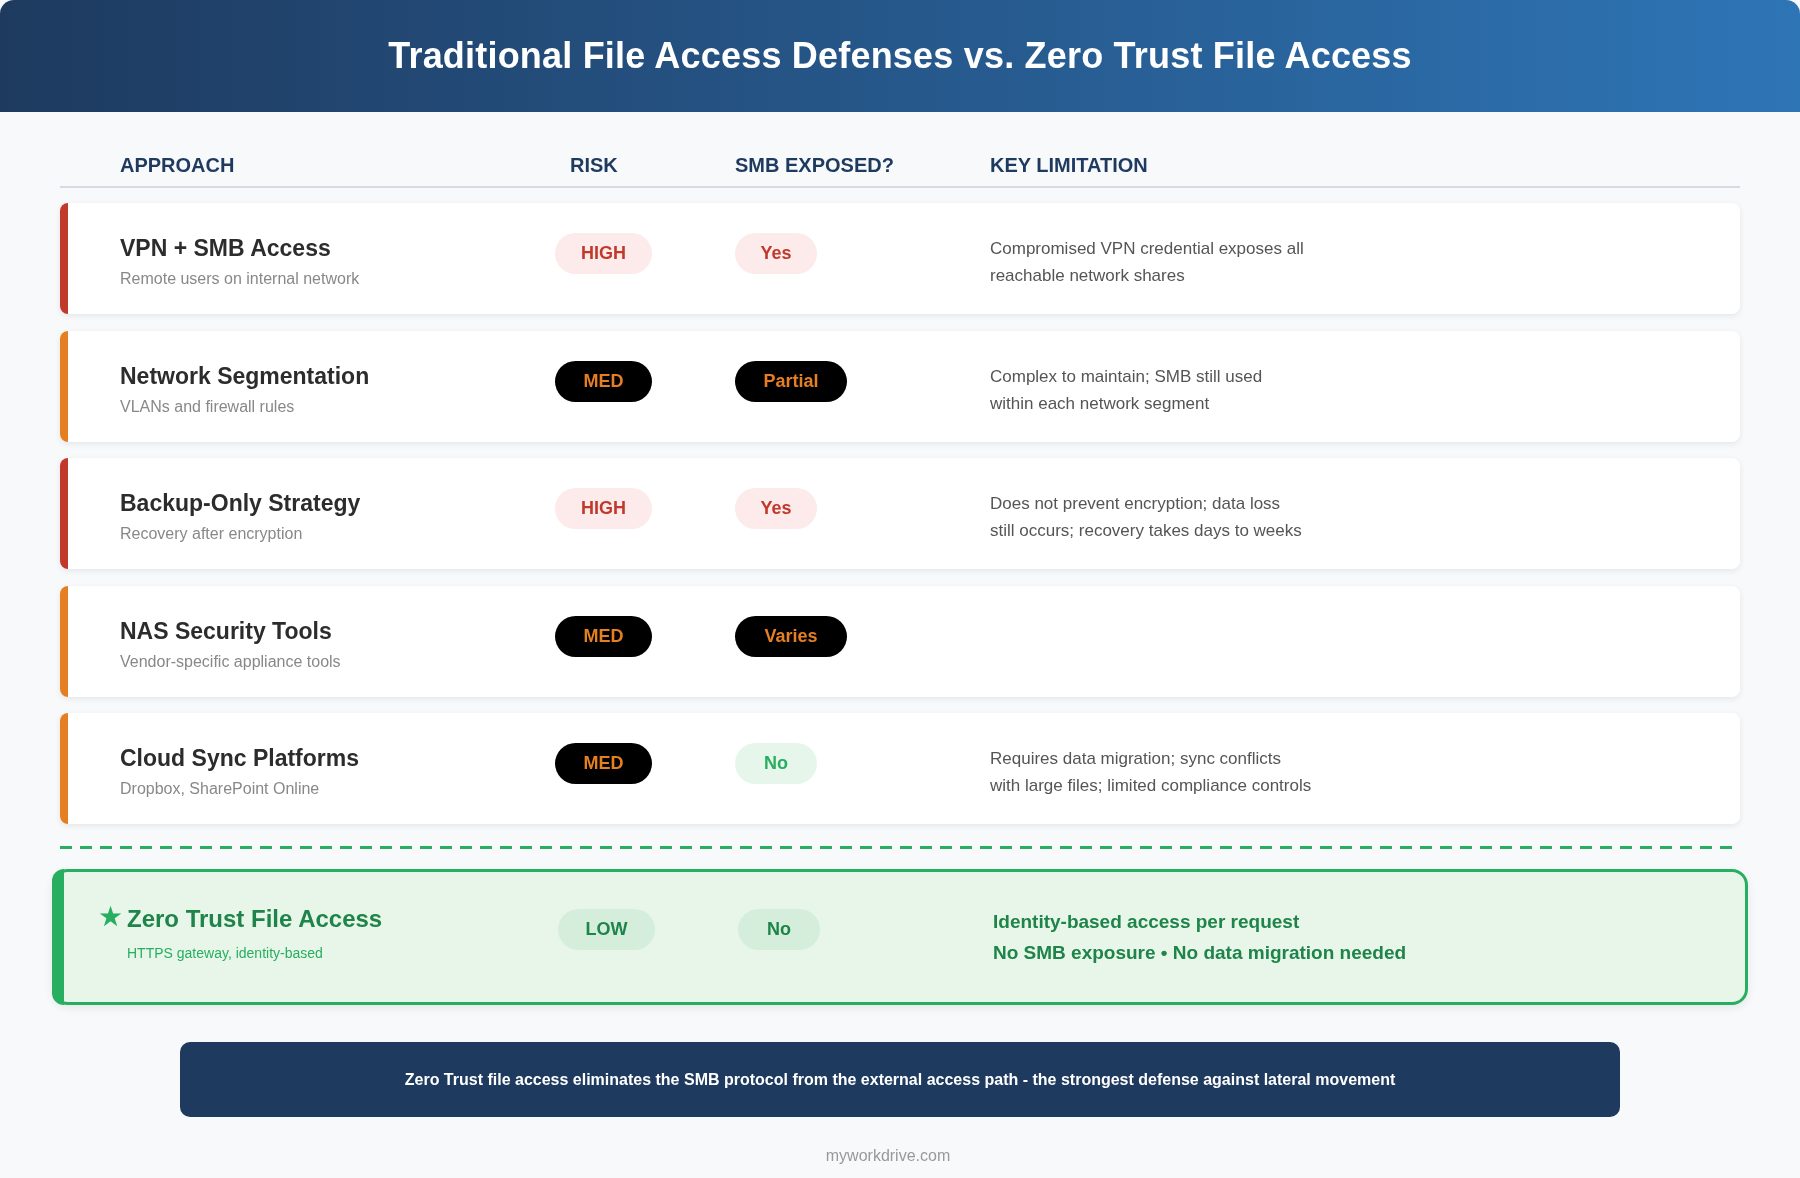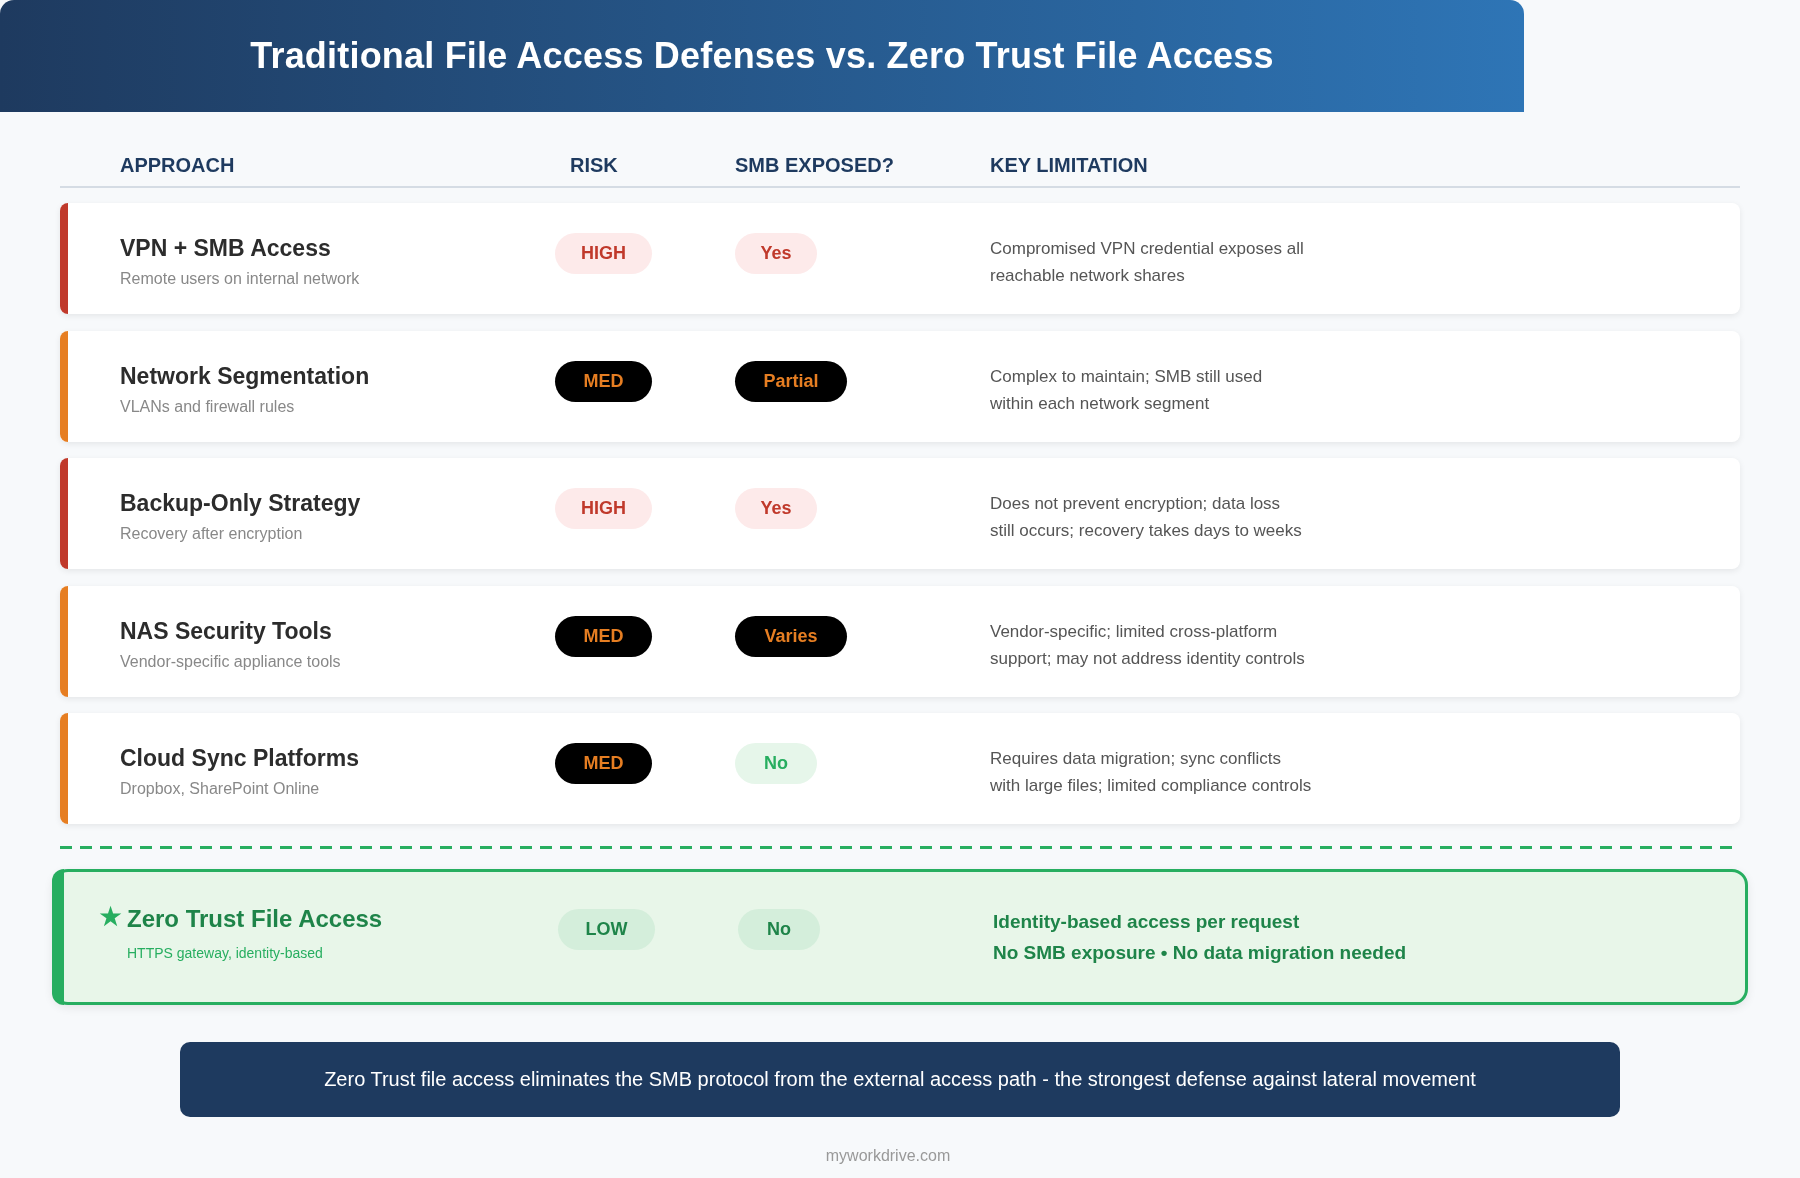--- a/index.html
+++ b/index.html
@@ -1,20 +1,20 @@
 <!DOCTYPE html>
 <html><head>
 <meta charset="utf-8">
 <style>
   * { box-sizing: border-box; margin: 0; padding: 0; }
   html, body { width: 1800px; height: 1178px; background: #f7f9fb; overflow: hidden; }
   body { font-family: "Liberation Sans", "DejaVu Sans", sans-serif; position: relative; }
 
   .header {
-    position: absolute; left: 0; top: 0; width: 1524px; height: 112px;
+    position: absolute; left: 0; top: 0; width: 1800px; height: 112px;
     background: linear-gradient(90deg, #1e3a5f 0%, #2e75b6 100%);
     border-radius: 14px 14px 0 0;
     display: flex; align-items: center; justify-content: center;
   }
   .header h1 { color: #ffffff; font-size: 36px; font-weight: 700; letter-spacing: 0.2px; }
 
   .col-head {
     position: absolute; top: 154px; font-size: 20px; font-weight: 700; color: #1e3a5f;
   }
   .divider {
@@ -73,21 +73,21 @@
   .zt .badge.smb { left: 683px; width: 82px; }
   .zt .limit {
     position: absolute; left: 938px; top: 34px; font-size: 19px; font-weight: 700; color: #1e8449; line-height: 31px;
   }
 
   .banner {
     position: absolute; left: 180px; top: 1042px; width: 1440px; height: 75px;
     background: #1e3a5f; border-radius: 10px;
     display: flex; align-items: center; justify-content: center;
   }
-  .banner span { color: #ffffff; font-size: 20px; }
+  .banner span { color: #ffffff; font-size: 16px; font-weight: bold; }
 
   .footer {
     position: absolute; left: 0; top: 1147px; width: 1776px; text-align: center;
     font-size: 16px; color: #999999;
   }
 </style>
 </head>
 <body>
 
 <div class="header">
@@ -135,24 +135,20 @@
     <div>still occurs; recovery takes days to weeks</div>
   </div>
 </div>
 
 <div class="row" style="top:586px">
   <div class="bar" style="background:#e67e22"></div>
   <div class="title">NAS Security Tools</div>
   <div class="sub">Vendor-specific appliance tools</div>
   <div class="badge risk orange">MED</div>
   <div class="badge smb orange" style="width:112px">Varies</div>
-  <div class="limit">
-    <div>Vendor-specific; limited cross-platform</div>
-    <div>support; may not address identity controls</div>
-  </div>
 </div>
 
 <div class="row" style="top:713px">
   <div class="bar" style="background:#e67e22"></div>
   <div class="title">Cloud Sync Platforms</div>
   <div class="sub">Dropbox, SharePoint Online</div>
   <div class="badge risk orange">MED</div>
   <div class="badge smb green" style="width:82px">No</div>
   <div class="limit">
     <div>Requires data migration; sync conflicts</div>

